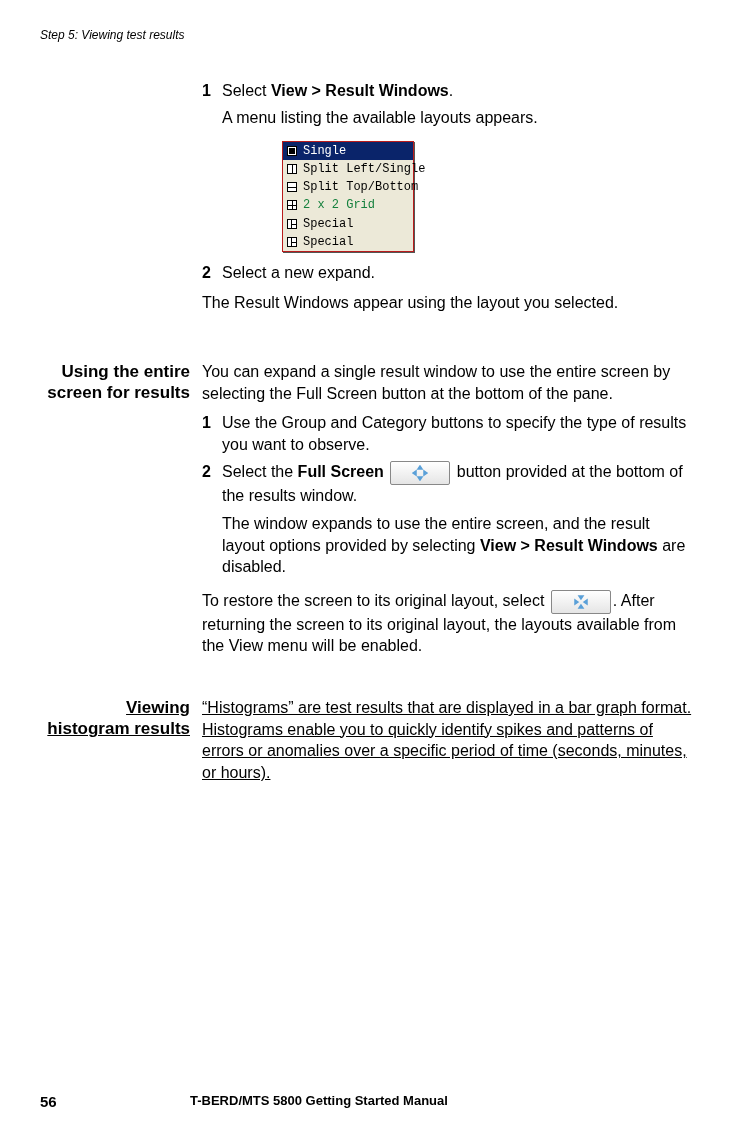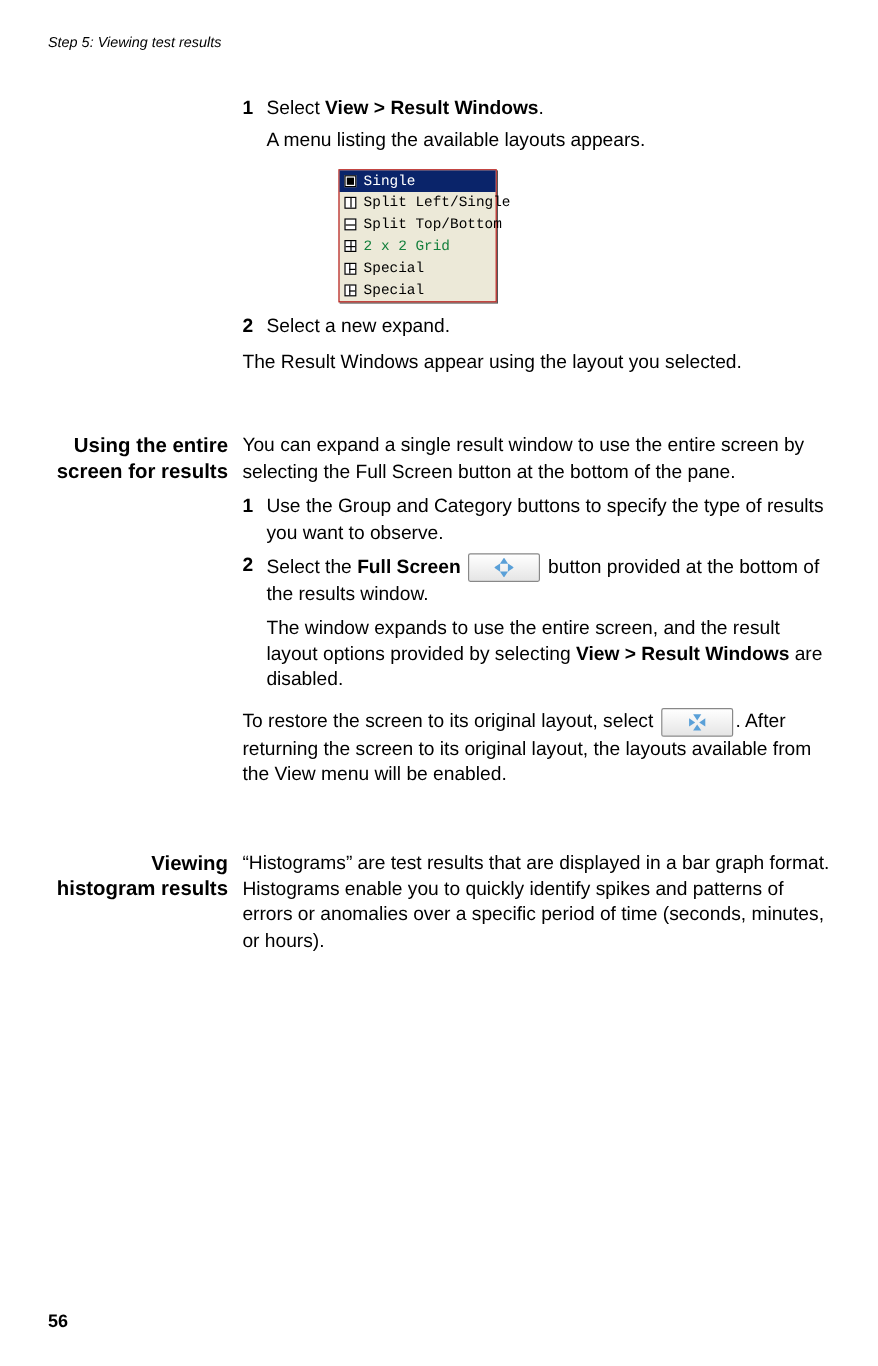--- a/index.html
+++ b/index.html
@@ -236,24 +236,25 @@
               <polygon points="8,11 6,14 10,14"></polygon>
               <polygon points="5,8 2,6 2,10"></polygon>
               <polygon points="11,8 14,6 14,10"></polygon>
             </g>
           </svg>
         </span><span>. After returning the screen to its original layout, the layouts available from the View menu will be enabled.</span>
       </div>
     </div>
   </div>
 
-  <div class="two-col" style="margin-top:44px;">
+  <div class="two-col" style="margin-top:32px;text-decoration:underline;">
     <div class="col-label">Viewing histogram results</div>
     <div class="col-body">
       <div class="para" style="margin-top:0">“Histograms” are test results that are displayed in a bar graph format. Histograms enable you to quickly identify spikes and patterns of errors or anomalies over a specific period of time (seconds, minutes, or hours).</div>
     </div>
   </div>
 
 </div>
 
 <div class="footer">
   <div class="page-num">56</div>
+  <div class="manual-title">T-BERD/MTS 5800 Getting Started Manual</div>
 </div>
 
 </body></html>

